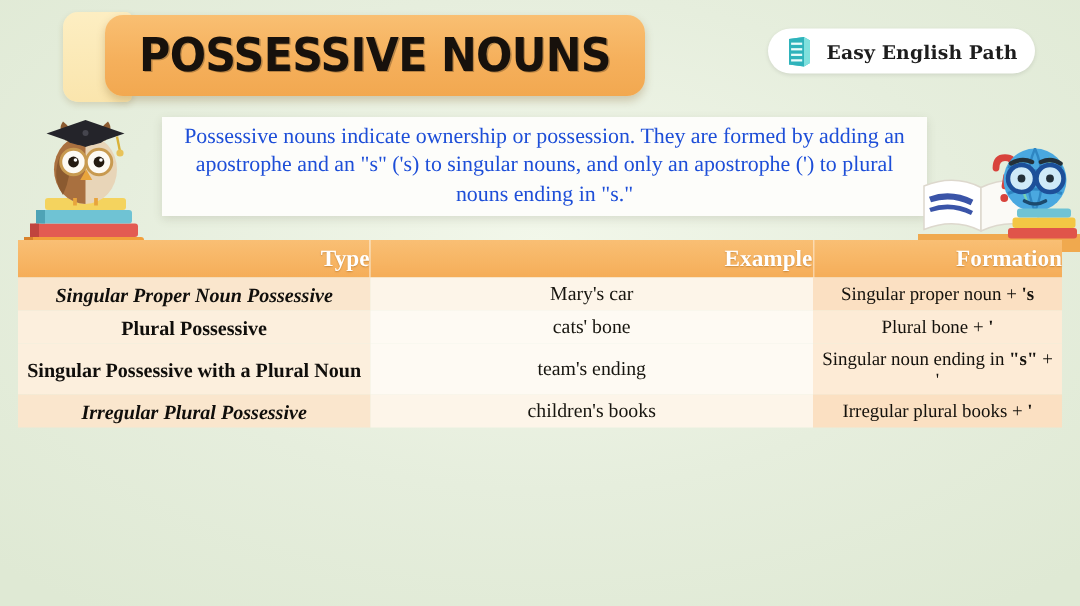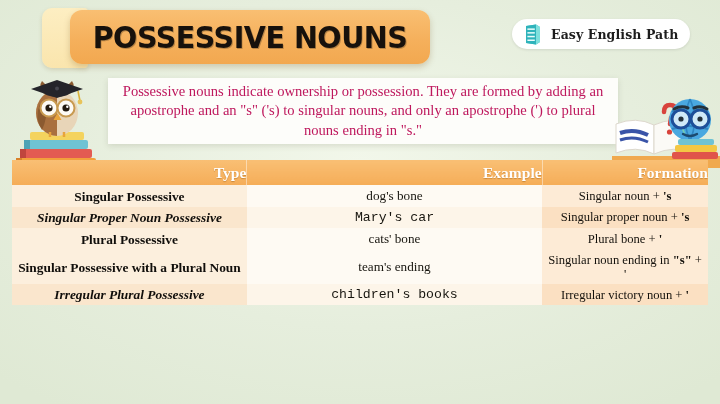--- a/index.html
+++ b/index.html
@@ -96,21 +96,21 @@
     display: flex;
     align-items: center;
     justify-content: center;
     padding: 0 8px;
     box-sizing: border-box;
   }
   #desc-text {
     font-family: "Liberation Serif", serif;
     font-size: 14.6px;
     line-height: 1.33;
-    color: #be185d;
+    color: #1d4ed8;
     text-align: center;
     margin: 0;
   }
 
   
   .deco { position: absolute; pointer-events: none; }
   #owl-deco { left: 4px; top: 70px; width: 106px; height: 100px; }
   #right-deco { left: 612px; top: 76px; width: 108px; height: 92px; }
 
   
@@ -165,21 +165,21 @@
     font-size: 12.6px;
     color: #14110c;
     padding: 3px 5px !important;
     line-height: 1.12;
   }
 
   
   tr.r-odd  .cell-type    { background: #fcefdd; }
   tr.r-even .cell-type    { background: #fae6cd; font-style: italic; }
   tr.r-odd  .cell-example { background: #fefaf3; }
-  tr.r-even .cell-example { background: #fdf5e9; font-family: Liberation Mono, monospace; }
+  tr.r-even .cell-example { background: #fdf5e9; }
   tr.r-odd  .cell-form    { background: #fdebd6; }
   tr.r-even .cell-form    { background: #fbe0c2; }
 
   .cell-form b, .cell-type b { font-weight: bold; }
 </style>
 </head>
 <body>
 
 <div id="page">
 
@@ -274,41 +274,36 @@
 
   <table id="table">
     <thead>
       <tr>
         <th class="col-type">Type</th>
         <th class="col-example">Example</th>
         <th class="col-form">Formation</th>
       </tr>
     </thead>
     <tbody>
-      <tr class="r-odd">
-        <td class="cell-type">Singular Possessive</td>
-        <td class="cell-example">dog's bone</td>
-        <td class="cell-form"><span>Singular noun + </span><b>'s</b></td>
-      </tr>
       <tr class="r-even">
         <td class="cell-type">Singular Proper Noun Possessive</td>
         <td class="cell-example">Mary's car</td>
         <td class="cell-form"><span>Singular proper noun + </span><b>'s</b></td>
       </tr>
       <tr class="r-odd">
         <td class="cell-type">Plural Possessive</td>
         <td class="cell-example">cats' bone</td>
         <td class="cell-form"><span>Plural bone + </span><b>'</b></td>
       </tr>
       <tr class="r-odd">
         <td class="cell-type">Singular Possessive with a Plural Noun</td>
         <td class="cell-example">team's ending</td>
         <td class="cell-form"><span>Singular noun ending in </span><b>"s"</b><span> + '</span></td>
       </tr>
       <tr class="r-even">
         <td class="cell-type">Irregular Plural Possessive</td>
         <td class="cell-example">children's books</td>
-        <td class="cell-form"><span>Irregular victory noun + </span><b>'</b></td>
+        <td class="cell-form"><span>Irregular plural books + </span><b>'</b></td>
       </tr>
     </tbody>
   </table>
 
 </div>
 
 </body></html>

